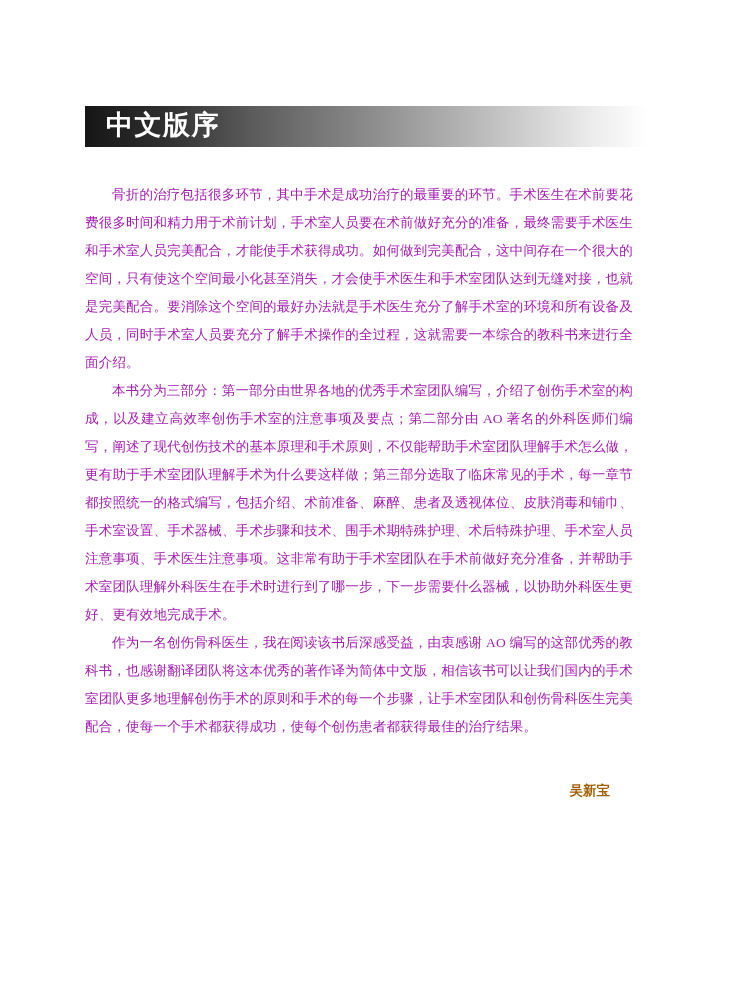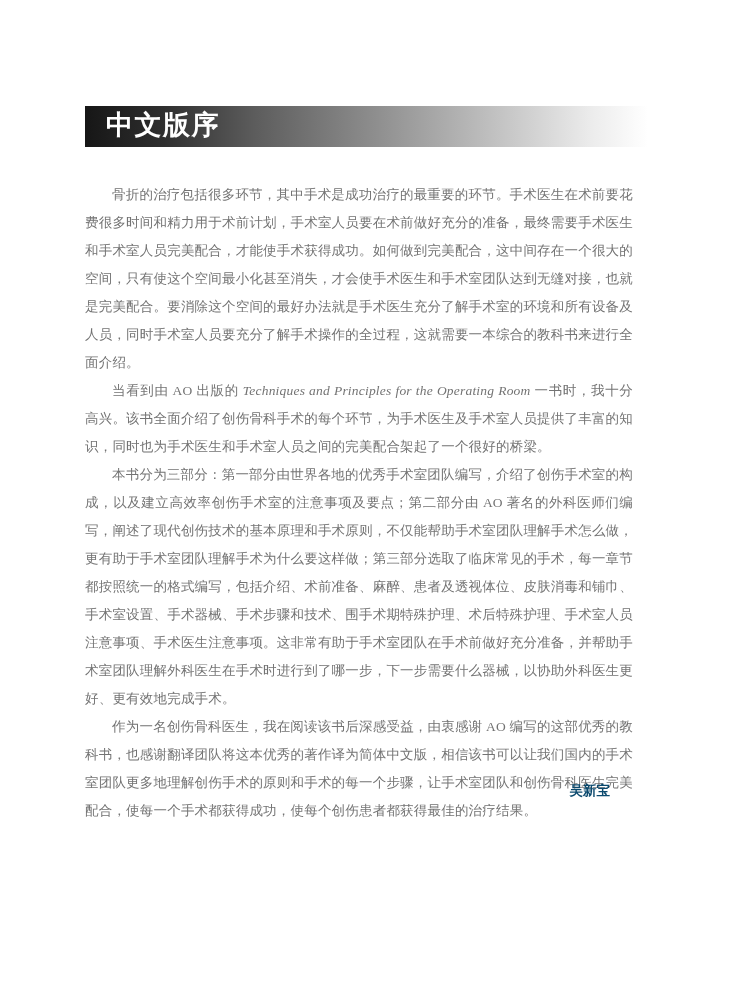--- a/index.html
+++ b/index.html
@@ -43,39 +43,39 @@
     position: absolute;
     left: 85px;
     top: 181px;
     width: 548px;
   }
   .body-text p {
     margin: 0;
     padding: 0;
     font-size: 13.5px;
     line-height: 28px;
-    color: #737373;
+    color: #a21caf;
     text-align: justify;
     text-indent: 2em;
     letter-spacing: 0.2px;
   }
   .body-text p em {
     font-style: italic;
     font-family: "Liberation Serif", "DejaVu Serif", serif;
   }
   .signature-block {
     position: absolute;
     left: 85px;
     top: 779px;
     width: 548px;
   }
   .signature-block .sig-line {
     font-size: 13.5px;
     font-weight: bold;
-    color: #0c4a6e;
+    color: #a16207;
     line-height: 24px;
     text-align: right;
     margin: 0;
   }
   .signature-block .sig-name {
     padding-right: 23px;
     margin-bottom: 7px;
   }
   .signature-block .sig-date {
     padding-right: 10px;
@@ -86,21 +86,20 @@
 
 <div class="page">
 
   <div class="title-bar">
     <span class="chapter-title">中文版序</span>
   </div>
 
   <div class="body-text">
     <p>骨折的治疗包括很多环节，其中手术是成功治疗的最重要的环节。手术医生在术前要花费很多时间和精力用于术前计划，手术室人员要在术前做好充分的准备，最终需要手术医生和手术室人员完美配合，才能使手术获得成功。如何做到完美配合，这中间存在一个很大的空间，只有使这个空间最小化甚至消失，才会使手术医生和手术室团队达到无缝对接，也就是完美配合。要消除这个空间的最好办法就是手术医生充分了解手术室的环境和所有设备及人员，同时手术室人员要充分了解手术操作的全过程，这就需要一本综合的教科书来进行全面介绍。</p>
 
-    <p><span>当看到由 AO 出版的 </span><em>Techniques and Principles for the Operating Room</em><span> 一书时，我十分高兴。该书全面介绍了创伤骨科手术的每个环节，为手术医生及手术室人员提供了丰富的知识，同时也为手术医生和手术室人员之间的完美配合架起了一个很好的桥梁。</span></p>
 
     <p>本书分为三部分：第一部分由世界各地的优秀手术室团队编写，介绍了创伤手术室的构成，以及建立高效率创伤手术室的注意事项及要点；第二部分由 AO 著名的外科医师们编写，阐述了现代创伤技术的基本原理和手术原则，不仅能帮助手术室团队理解手术怎么做，更有助于手术室团队理解手术为什么要这样做；第三部分选取了临床常见的手术，每一章节都按照统一的格式编写，包括介绍、术前准备、麻醉、患者及透视体位、皮肤消毒和铺巾、手术室设置、手术器械、手术步骤和技术、围手术期特殊护理、术后特殊护理、手术室人员注意事项、手术医生注意事项。这非常有助于手术室团队在手术前做好充分准备，并帮助手术室团队理解外科医生在手术时进行到了哪一步，下一步需要什么器械，以协助外科医生更好、更有效地完成手术。</p>
 
     <p>作为一名创伤骨科医生，我在阅读该书后深感受益，由衷感谢 AO 编写的这部优秀的教科书，也感谢翻译团队将这本优秀的著作译为简体中文版，相信该书可以让我们国内的手术室团队更多地理解创伤手术的原则和手术的每一个步骤，让手术室团队和创伤骨科医生完美配合，使每一个手术都获得成功，使每个创伤患者都获得最佳的治疗结果。</p>
   </div>
 
   <div class="signature-block">
     <div class="sig-line sig-name">吴新宝</div>
   </div>
 

